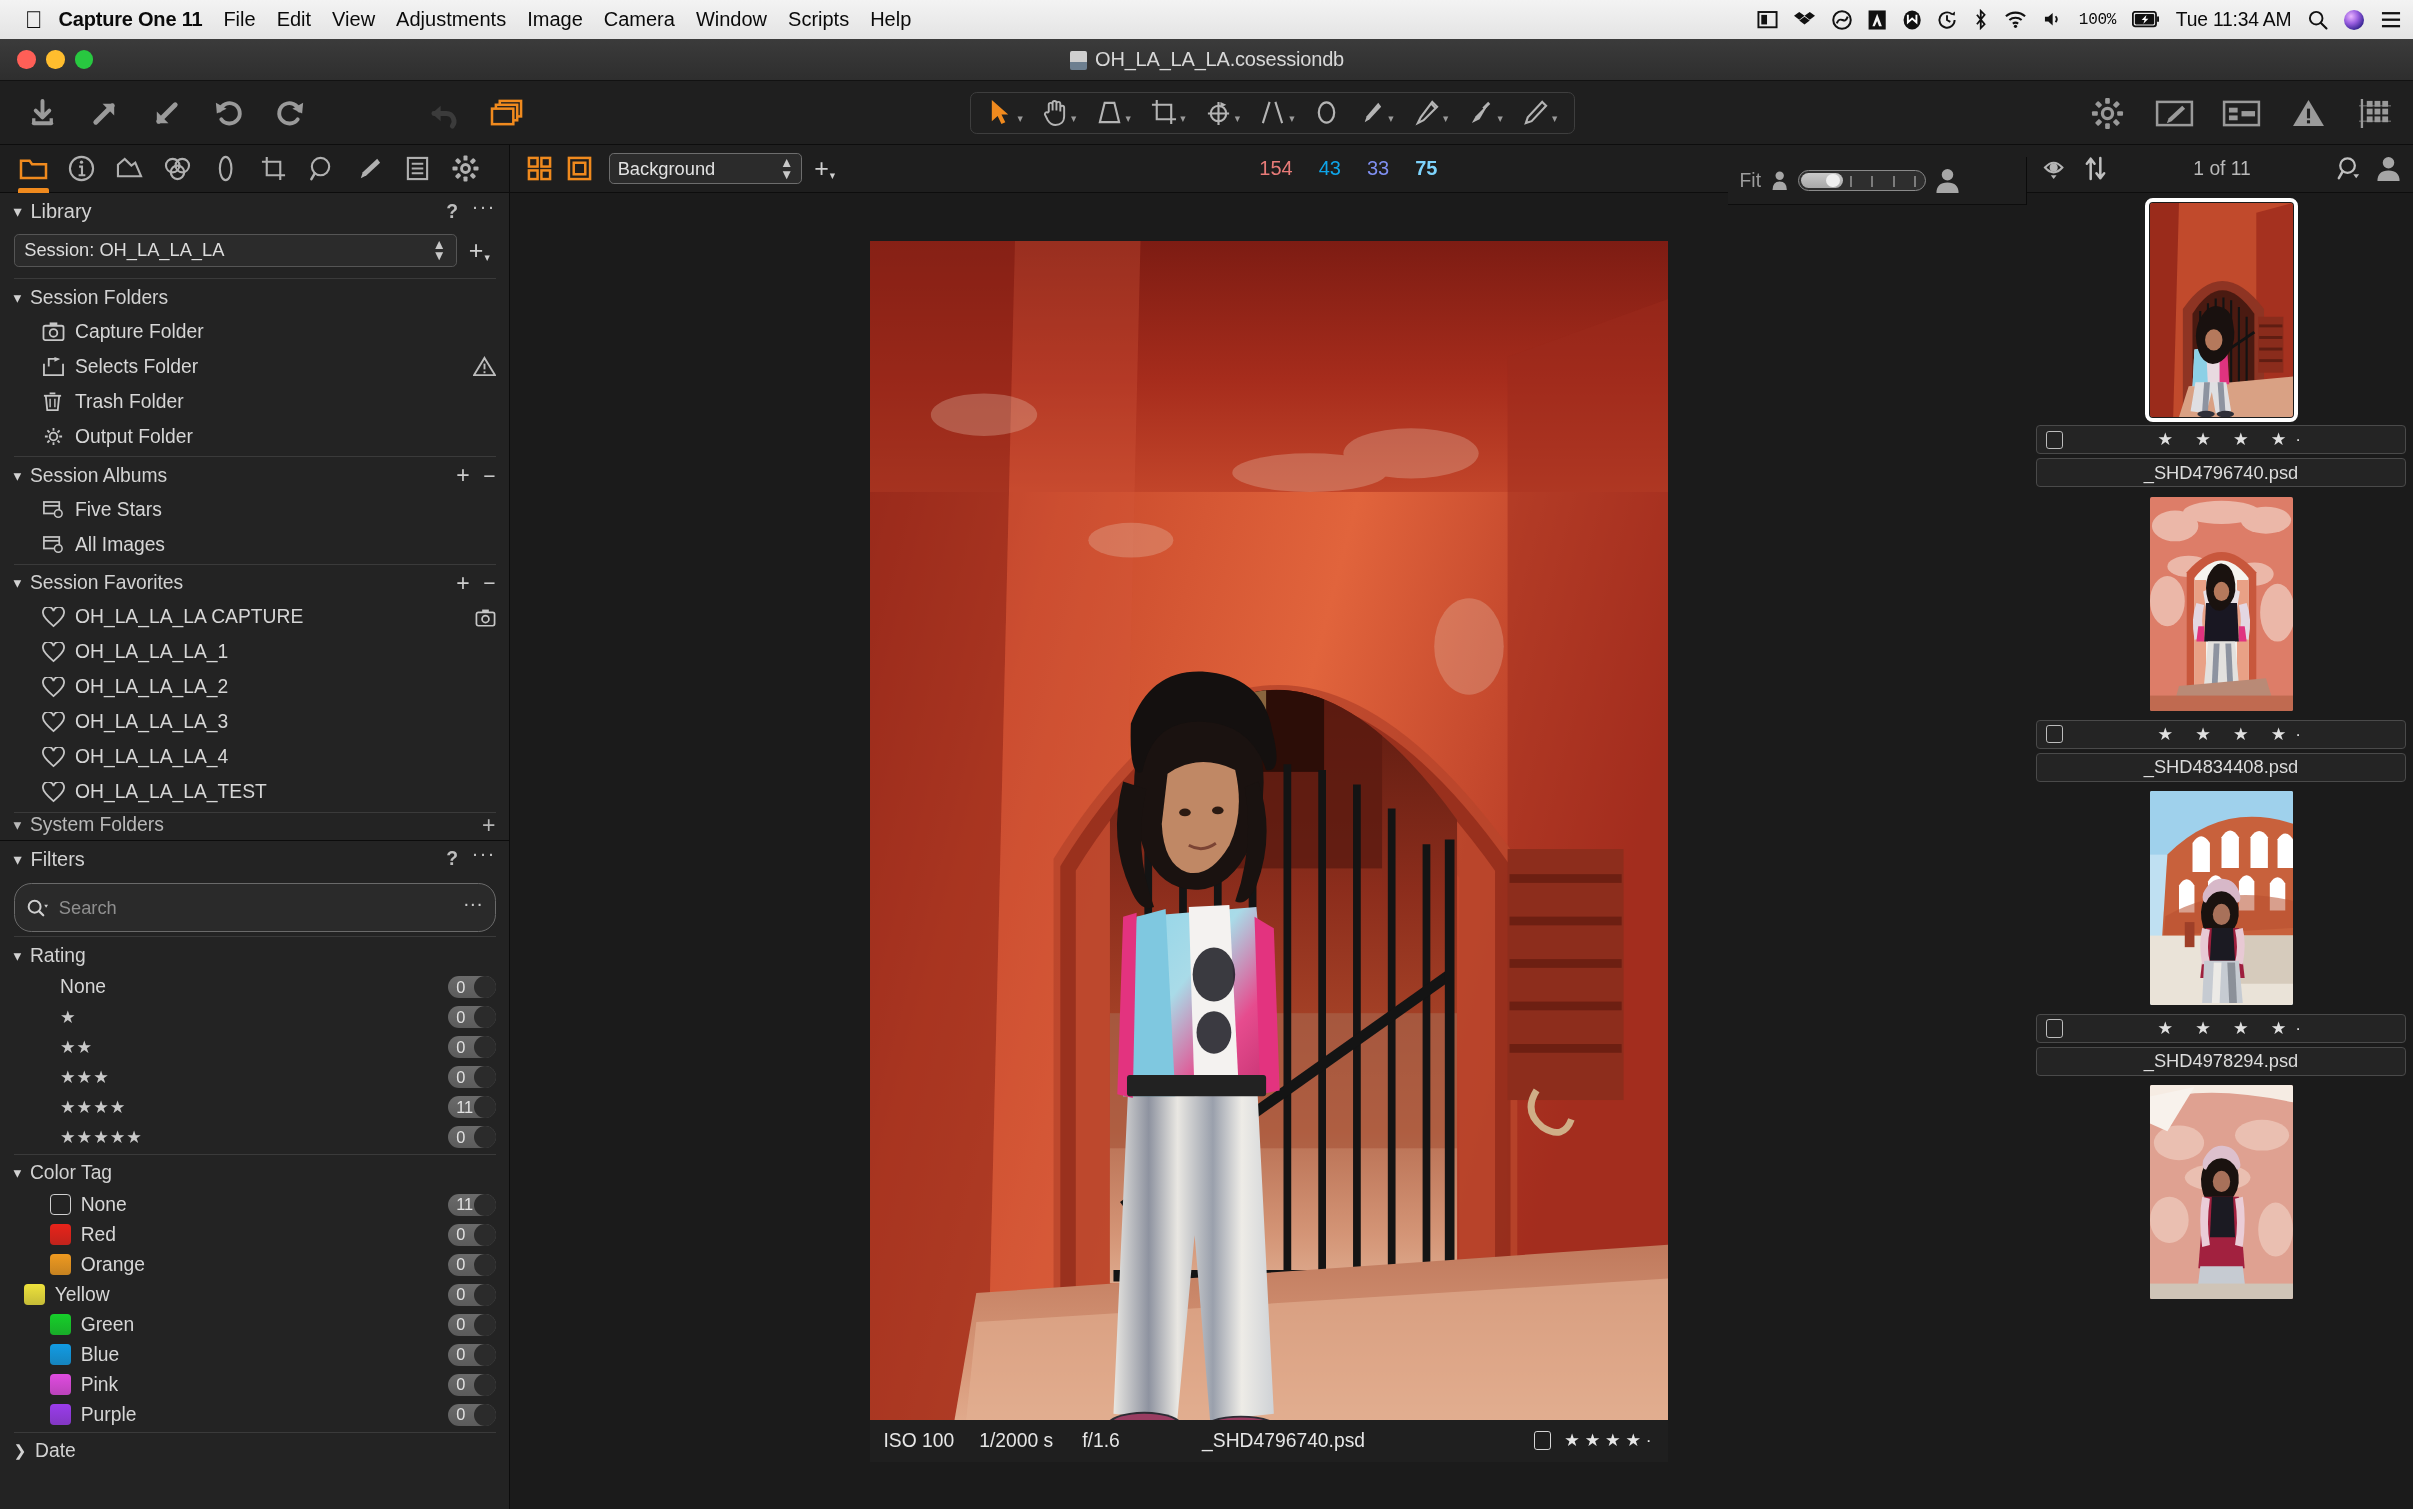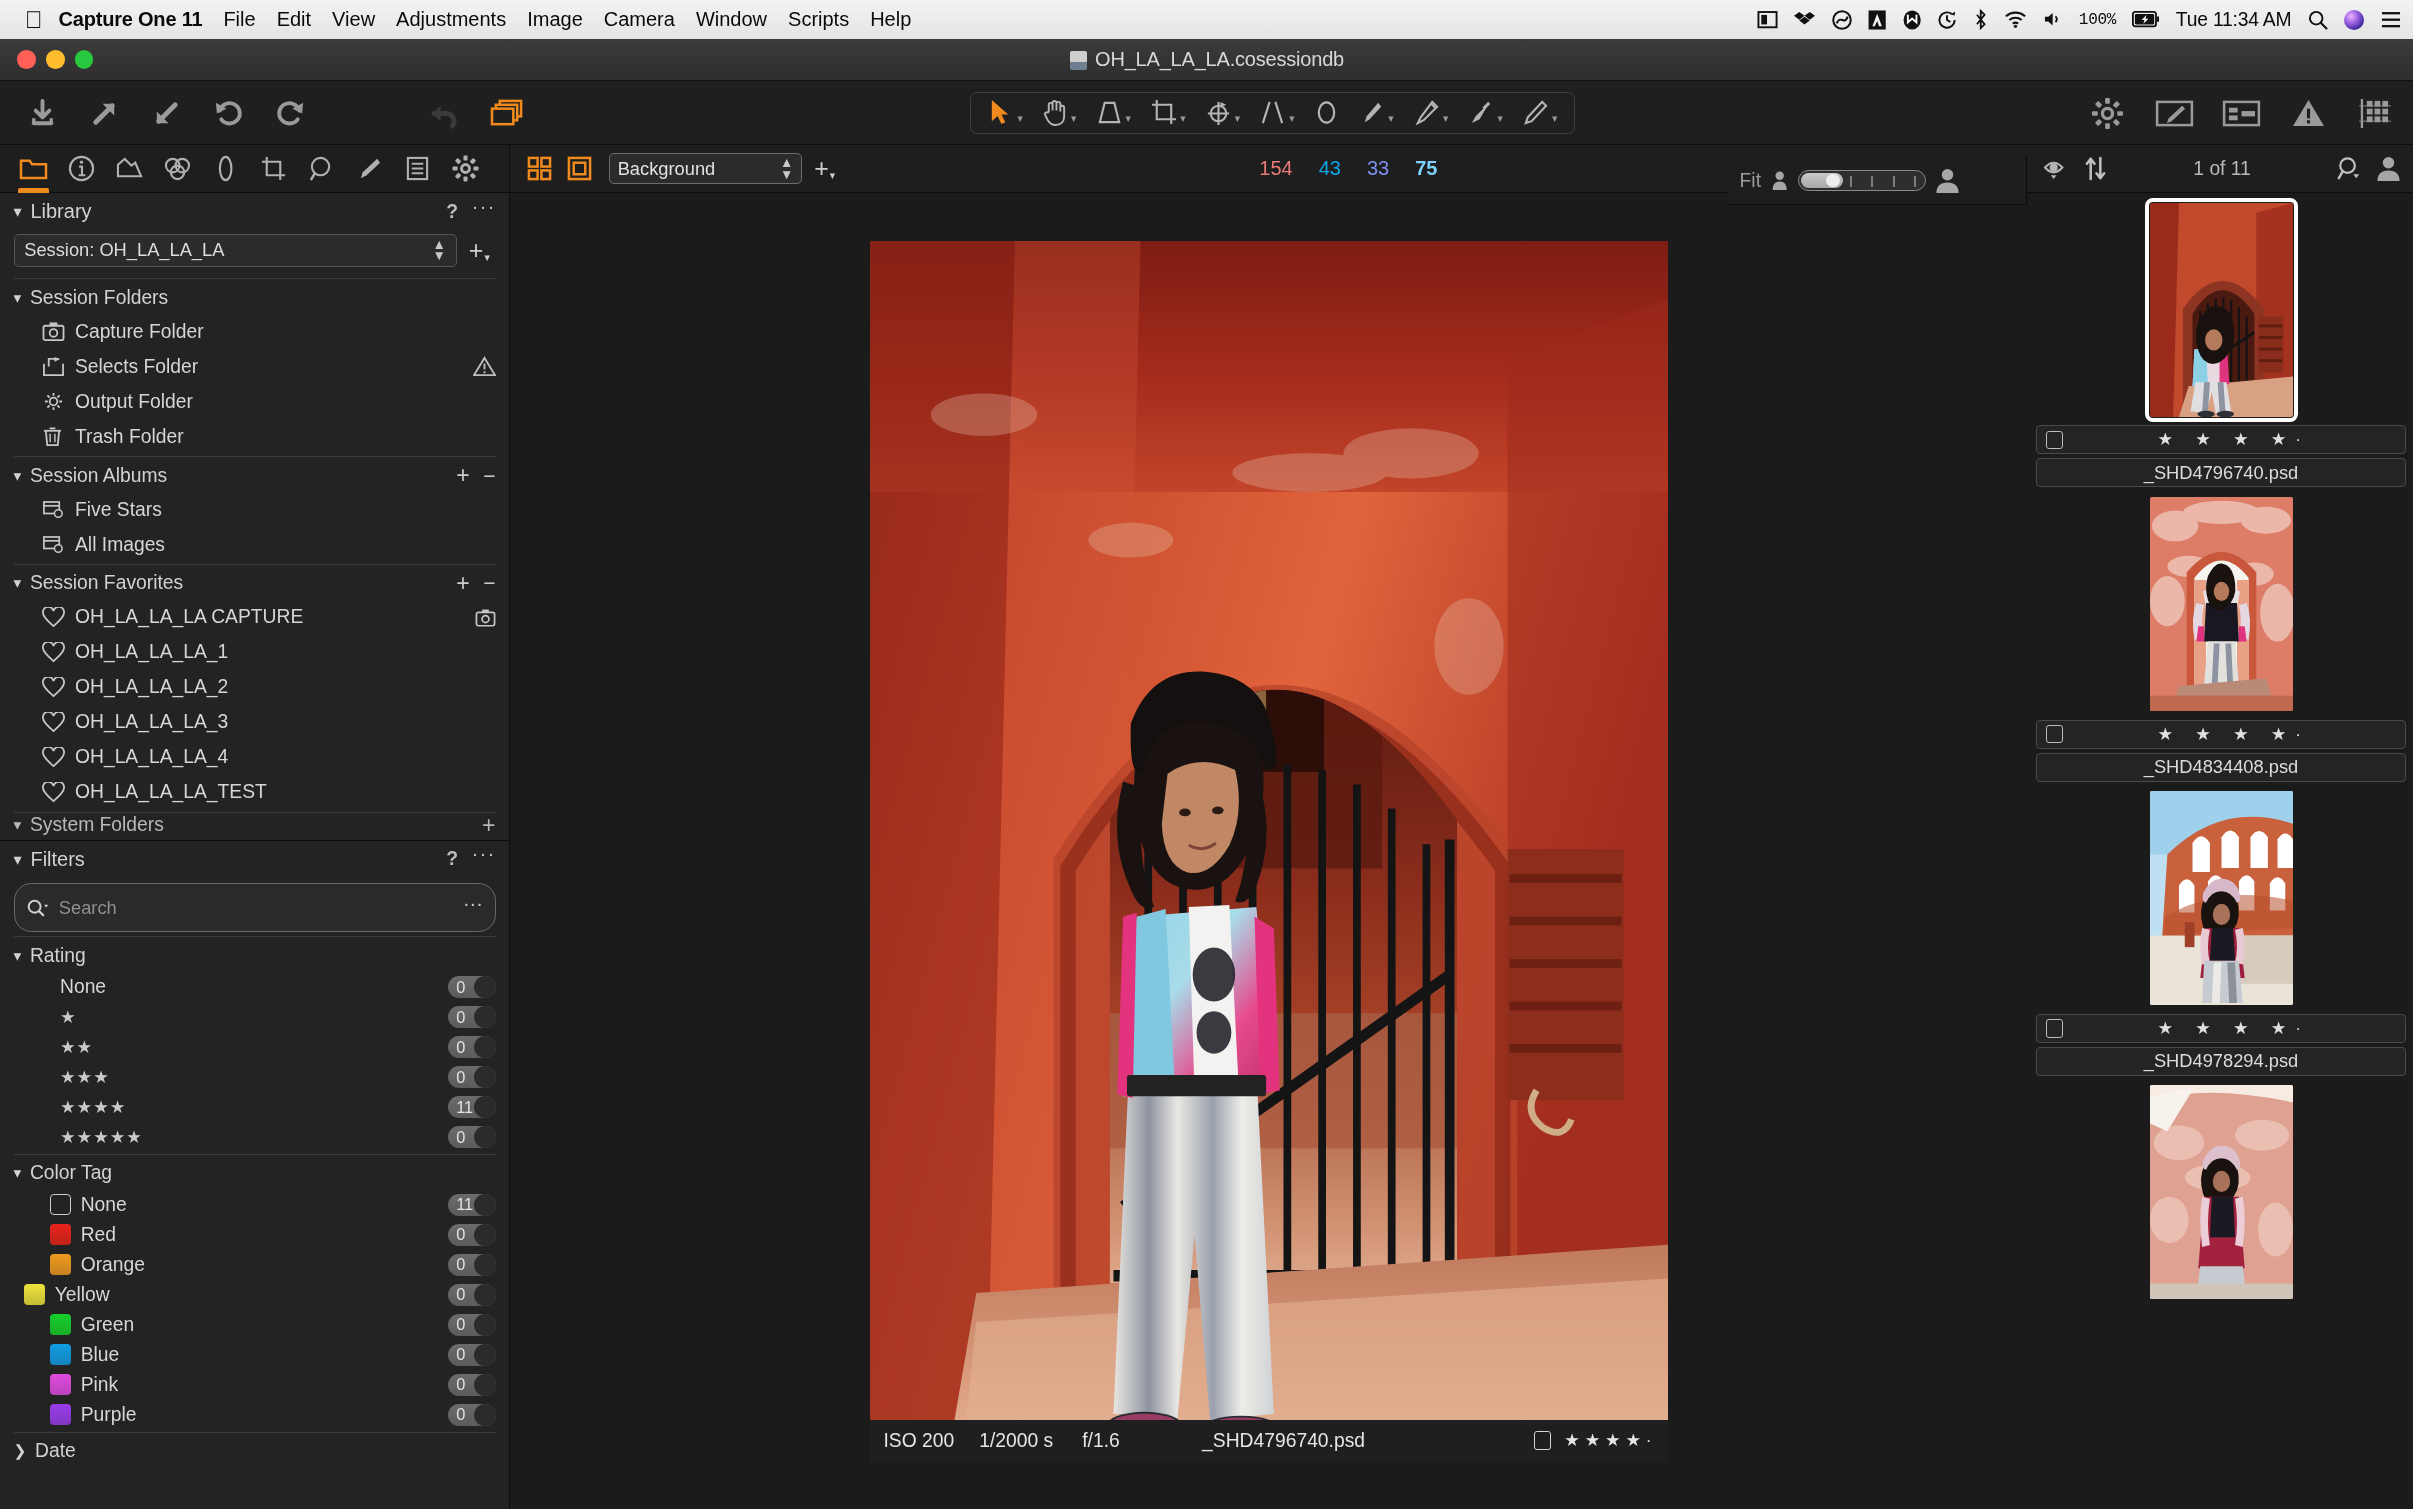--- a/index.html
+++ b/index.html
@@ -652,39 +652,39 @@
       <span class="warn">
         <svg width="23" height="21" viewBox="0 0 24 22">
             <path d="M12 2 L23 20 L1 20z" fill="none" stroke="#bdbdbd" stroke-width="2"></path>
             <rect x="11" y="8" width="2" height="6" fill="#bdbdbd"></rect>
             <rect x="11" y="16" width="2" height="2" fill="#bdbdbd"></rect>
           </svg>
       </span>
     </div>
     <div class="nav-item">
       <span class="ni-ico">
+        <svg width="21" height="21" viewBox="0 0 22 22">
+            <path d="M4 5 L5.5 20 L16.5 20 L18 5" fill="none" stroke="#c6c6c6" stroke-width="1.9"></path>
+            <path d="M2 5 L20 5" stroke="#c6c6c6" stroke-width="1.9"></path>
+            <path d="M8 2.5 L14 2.5" stroke="#c6c6c6" stroke-width="1.9"></path>
+            <path d="M8.5 8 L8.5 17 M13.5 8 L13.5 17" stroke="#c6c6c6" stroke-width="1.5"></path>
+          </svg>
+      </span>
+      <span>Trash Folder</span>
+    </div>
+    <div class="nav-item">
+      <span class="ni-ico">
         <svg width="23" height="21" viewBox="0 0 24 22">
             <circle cx="12" cy="11" r="4" fill="none" stroke="#c6c6c6" stroke-width="1.9"></circle>
             <g stroke="#c6c6c6" stroke-width="1.9">
               <path d="M12 2 L12 5 M12 17 L12 20 M3 11 L6 11 M18 11 L21 11 M5.6 4.6 L7.8 6.8 M16.2 15.2 L18.4 17.4 M18.4 4.6 L16.2 6.8 M7.8 15.2 L5.6 17.4"></path>
             </g>
           </svg>
       </span>
       <span>Output Folder</span>
-    </div>
-    <div class="nav-item">
-      <span class="ni-ico">
-        <svg width="21" height="21" viewBox="0 0 22 22">
-            <path d="M4 5 L5.5 20 L16.5 20 L18 5" fill="none" stroke="#c6c6c6" stroke-width="1.9"></path>
-            <path d="M2 5 L20 5" stroke="#c6c6c6" stroke-width="1.9"></path>
-            <path d="M8 2.5 L14 2.5" stroke="#c6c6c6" stroke-width="1.9"></path>
-            <path d="M8.5 8 L8.5 17 M13.5 8 L13.5 17" stroke="#c6c6c6" stroke-width="1.5"></path>
-          </svg>
-      </span>
-      <span>Trash Folder</span>
     </div>
 
     <div class="hr"></div>
 
     <div class="grp-head">
       <span class="tw">▾</span>
       <span>Session Albums</span>
       <span class="grow"></span>
       <span class="ic">+</span>
       <span class="ic minus">−</span>
@@ -1091,21 +1091,21 @@
               <ellipse cx="284" cy="1228" rx="40" ry="15" fill="#2c2c34"></ellipse>
               <ellipse cx="384" cy="1232" rx="42" ry="15" fill="#2c2c34"></ellipse>
               <ellipse cx="284" cy="1225" rx="34" ry="10" fill="#b5416d" opacity="0.8"></ellipse>
               <ellipse cx="384" cy="1229" rx="36" ry="10" fill="#b5416d" opacity="0.8"></ellipse>
             </g>
 
             <rect width="826" height="1265" fill="none"></rect>
           </svg>
         </div>
         <div class="info-strip">
-          <span class="iso">ISO 200</span>
+          <span class="iso">ISO 100</span>
           <span class="sh">1/2000 s</span>
           <span class="ap">f/1.6</span>
           <span class="fn">_SHD4796740.psd</span>
           <span class="chk"></span>
           <span class="stars"><span>★★★★</span><span>·</span></span>
         </div>
       </div>
     </div>
   </div>
 

